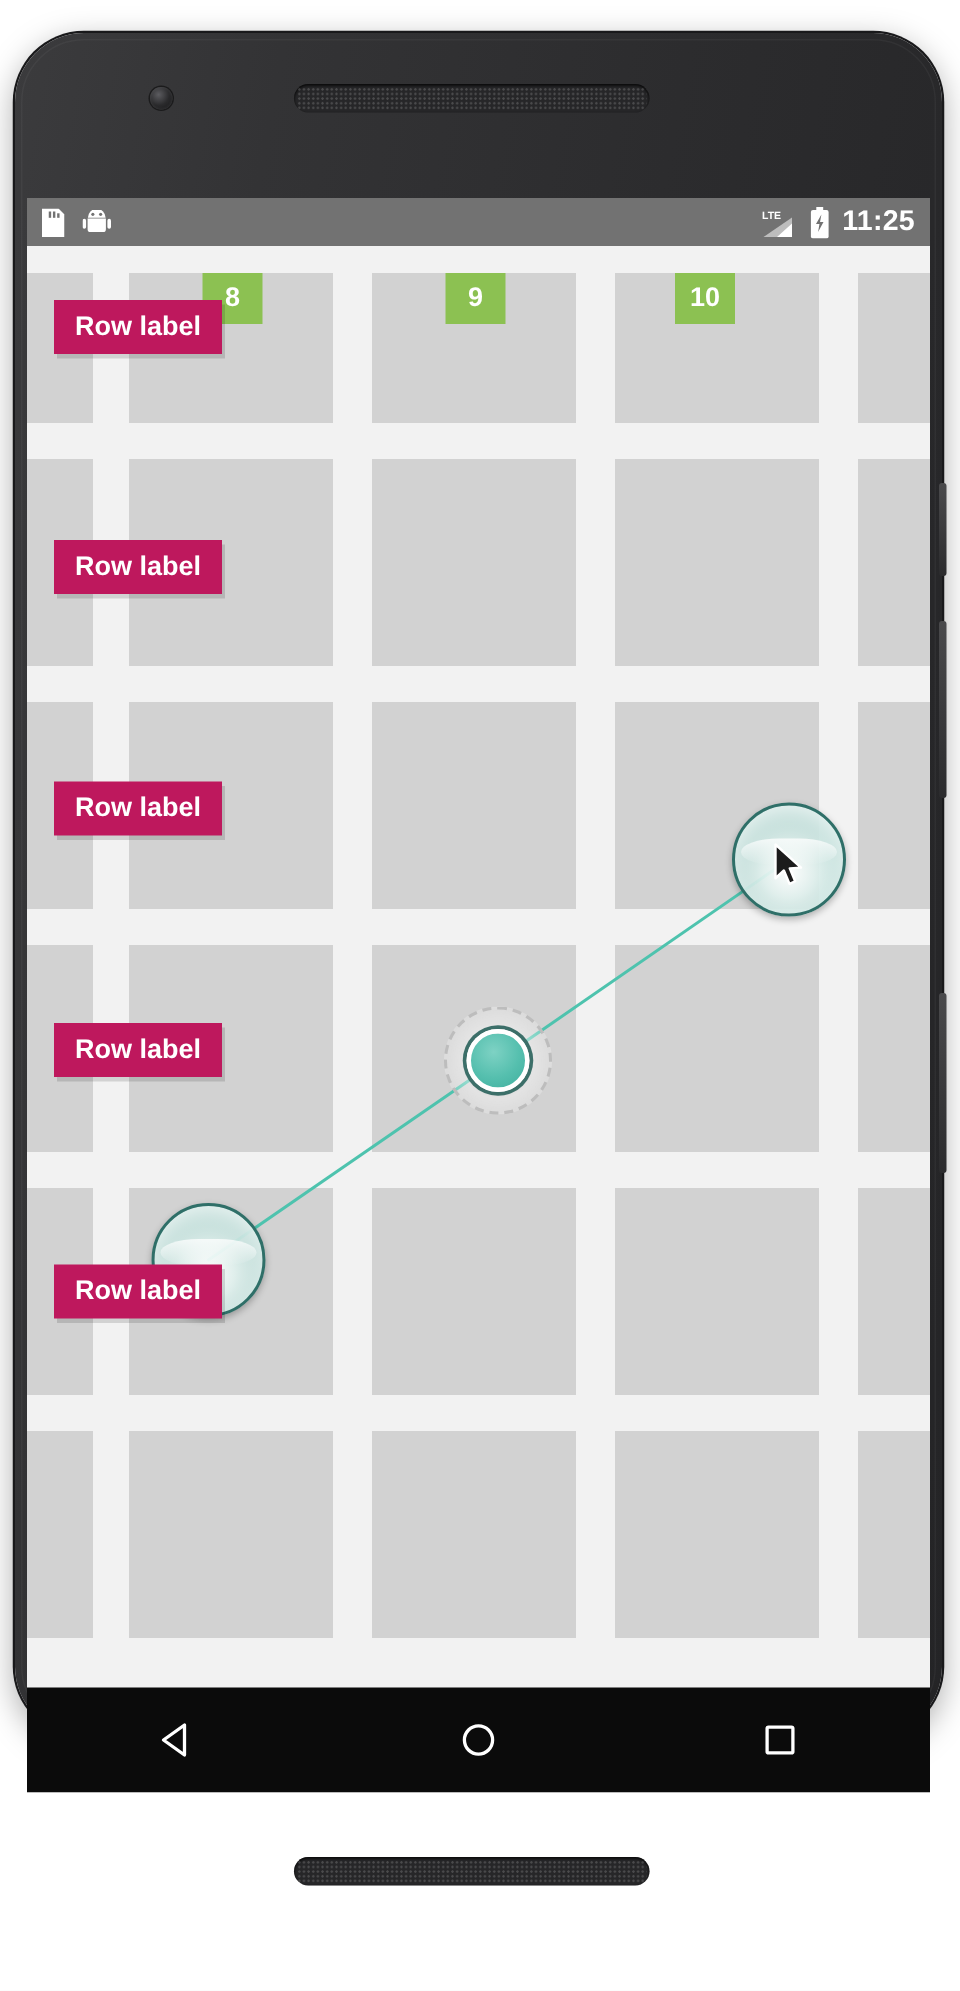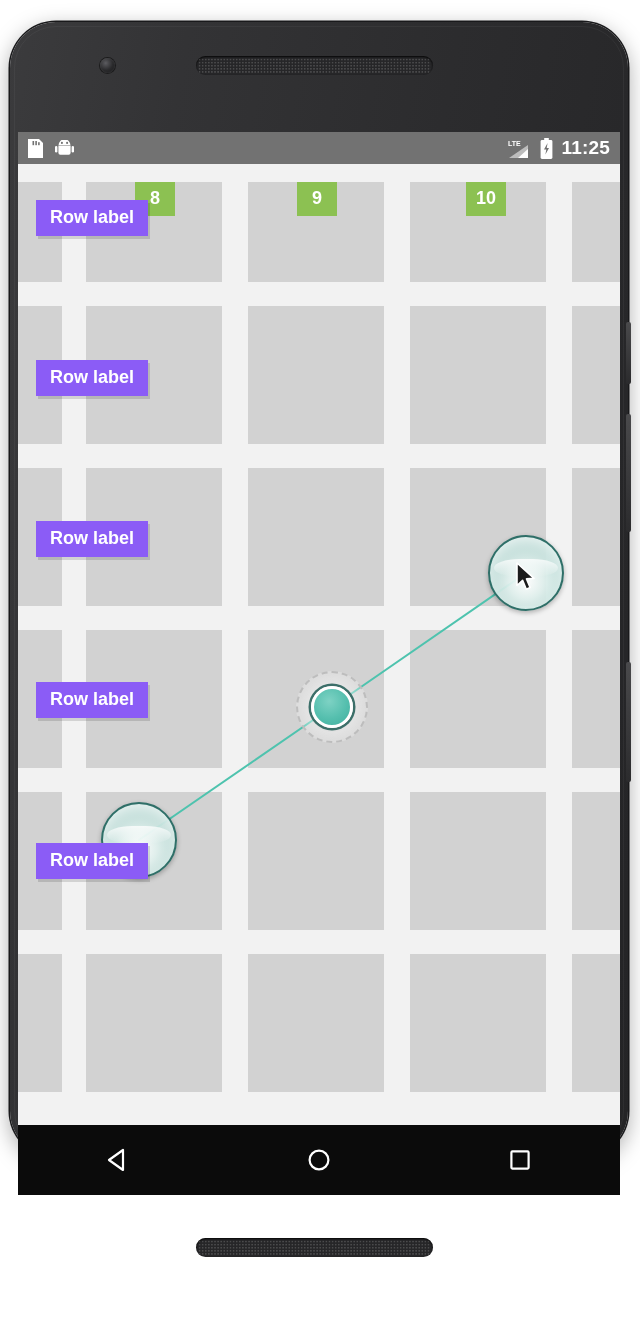--- a/index.html
+++ b/index.html
@@ -106,21 +106,21 @@
     box-shadow:0 0 0 2.5px #3c6f69, 0 1px 3px rgba(0,0,0,.25);
     box-sizing:border-box;
   }
 
   
   #cursor{position:absolute;width:22px;height:30px;pointer-events:none;}
 
   
   .row-label{
     position:absolute;left:18px;
-    background:#8b5cf6;color:#ffffff;
+    background:#be185d;color:#ffffff;
     font-size:18px;font-weight:bold;
     padding:7px 14px 8px 14px;
     white-space:nowrap;
     box-shadow:2px 3px 0 rgba(0,0,0,.13);
     font-family:"Liberation Sans", sans-serif;
   }
 
   
   .col-badge{
     position:absolute;
@@ -222,21 +222,21 @@
 
         <div class="cell" style="left:0px;top:790px;width:44px;height:138px;"></div>
         <div class="cell" style="left:68px;top:790px;width:136px;height:138px;"></div>
         <div class="cell" style="left:230px;top:790px;width:136px;height:138px;"></div>
         <div class="cell" style="left:392px;top:790px;width:136px;height:138px;"></div>
         <div class="cell" style="left:554px;top:790px;width:48px;height:138px;"></div>
       </div>
 
       <div class="col-badge" id="col-badge-0" style="left:117px;top:18px;">8</div>
       <div class="col-badge" id="col-badge-1" style="left:279px;top:18px;">9</div>
-      <div class="col-badge" id="col-badge-2" style="left:448px;top:18px;">10</div>
+      <div class="col-badge" id="col-badge-2" style="left:432px;top:18px;">10</div>
 
       <svg id="link-layer" viewBox="0 0 602 961">
         <polyline points="121,676 314,543 508,409" fill="none" stroke="#4ec3ae" stroke-width="2" stroke-linecap="round"></polyline>
       </svg>
 
       <div class="handle big" id="handle-start" style="left:83px;top:638px;"></div>
 
       <div id="handle-mid-ring" style="left:278px;top:507px;"></div>
       <div class="handle" id="handle-mid" style="left:293px;top:522px;"></div>
 

